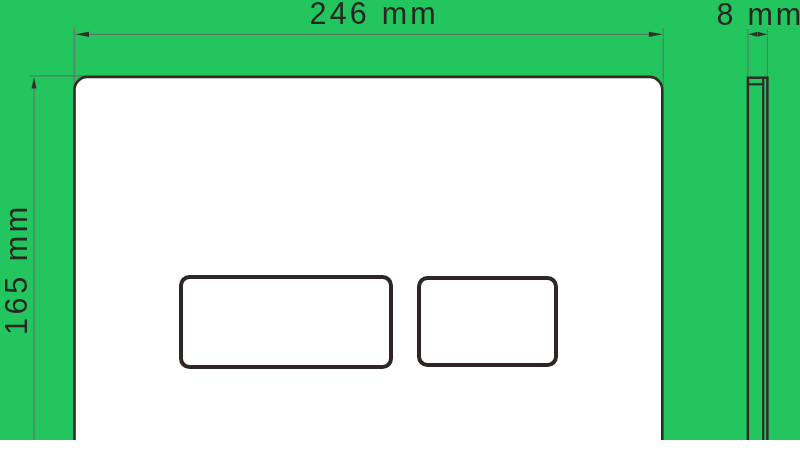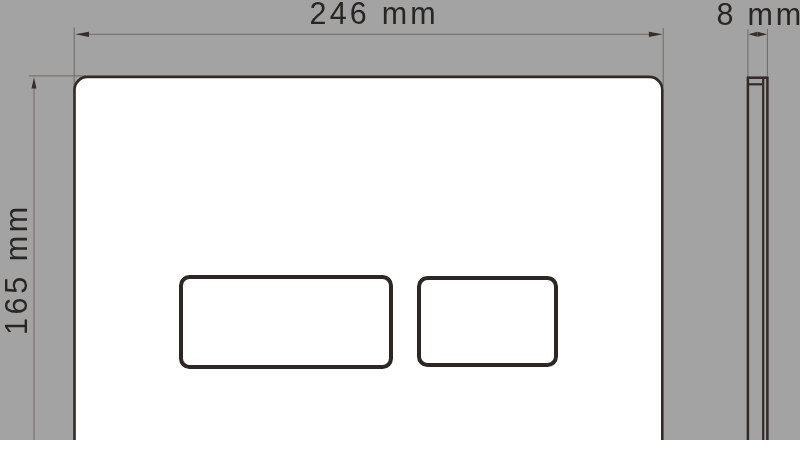--- a/index.html
+++ b/index.html
@@ -1,16 +1,16 @@
 <!DOCTYPE html>
 <html><head>
 <meta charset="utf-8">
 <style>
   html,body{margin:0;padding:0;background:#ffffff;}
-  #stage{position:relative;width:800px;height:440px;background:#a3a3a3;overflow:hidden;text-align:center;}
+  #stage{position:relative;width:800px;height:440px;background:#22c55e;overflow:hidden;text-align:center;}
   svg{display:block;}
   text{font-family:"Liberation Sans", sans-serif;fill:#282523;}
 </style>
 </head>
 <body>
 <div id="stage">
 <svg width="800" height="472" viewBox="0 0 800 472" xmlns="http://www.w3.org/2000/svg">
 
   <g stroke="#6f6a66" stroke-width="1">
     <line x1="74.2" y1="27.6" x2="74.2" y2="90.0"></line>

